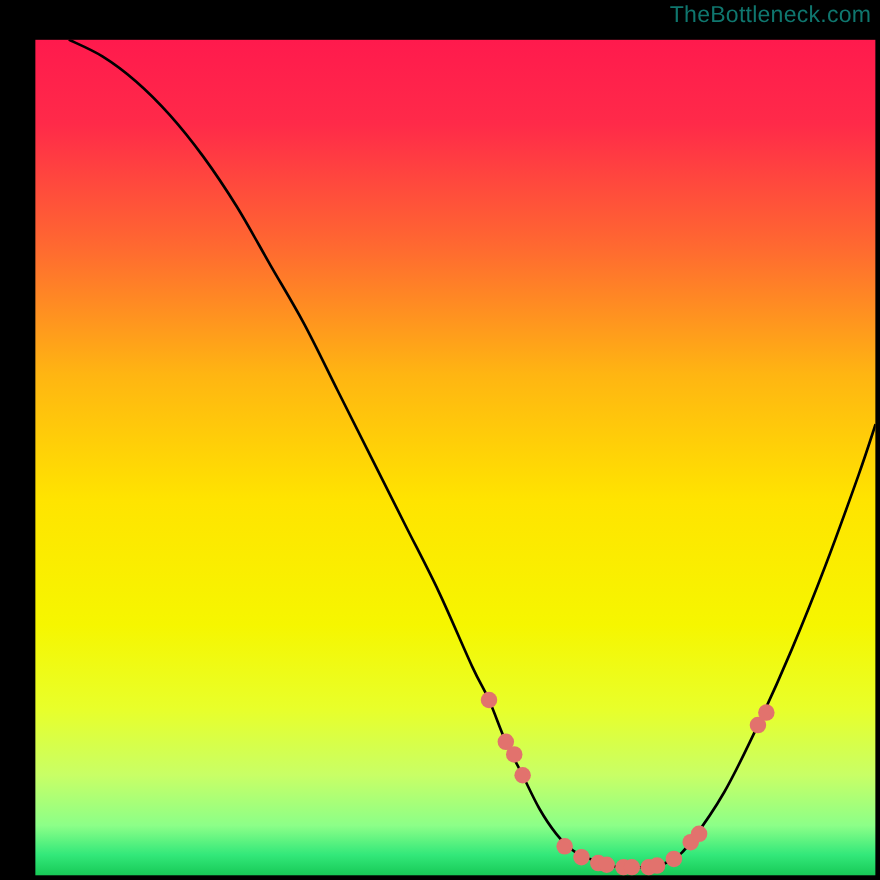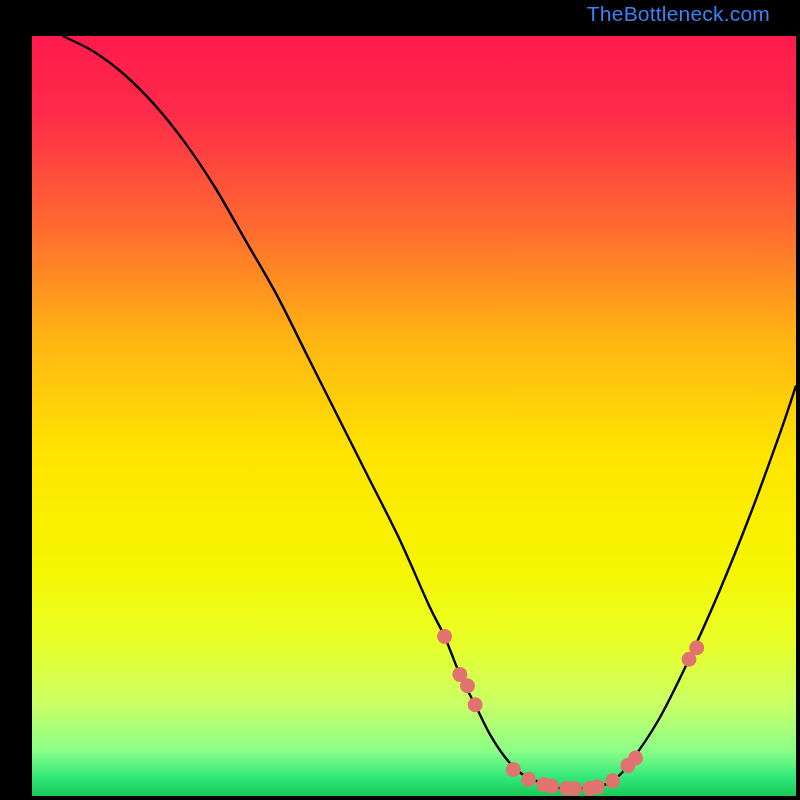--- a/index.html
+++ b/index.html
@@ -22,22 +22,22 @@
   .plot {
     position: absolute;
     left: 18px;
     top: 22px;
     width: 764px;
     height: 760px;
   }
   .watermark {
     position: absolute;
     top: 2px;
-    right: 30px;
-    color: #3b82f6;
+    right: 8px;
+    color: #0f766e;
     font-size: 21px;
     letter-spacing: 0.2px;
     font-weight: 500;
     margin-left: 40px;
   }
 </style>
 </head>
 <body>
 
 <div class="frame">

